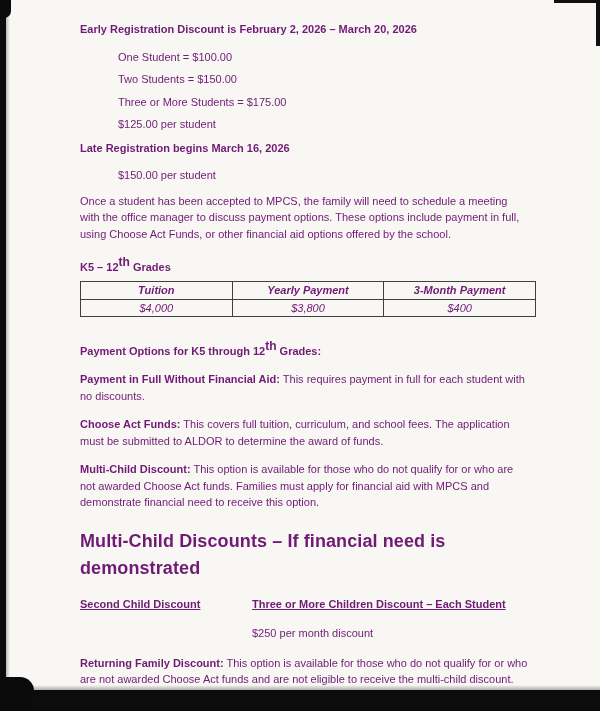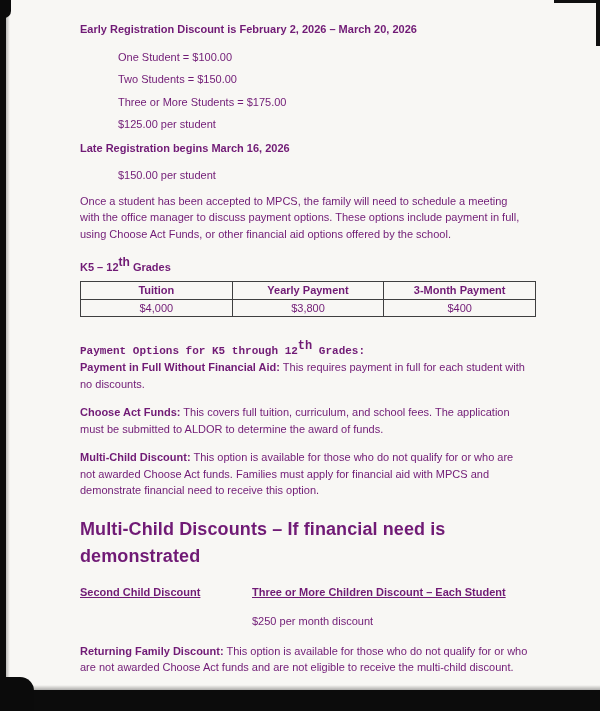--- a/index.html
+++ b/index.html
@@ -34,31 +34,31 @@
     line-height: 1.5;
   }
   .content > :first-child { margin-top: 0; }
 
   .h   { font-weight: bold; margin: 7px 0 11px; }
   .li  { margin: 0 0 6px 38px; }
   .rate{ margin: 0 0 7px 38px; }
   .para{ margin: 9px 0 11px; }
   .grades { font-weight: bold; margin: 9px 0 6px; }
 
-  table.tuition { border-collapse: collapse; width: 456px; margin: 0 0 18px; table-layout: fixed; }
+  table.tuition { border-collapse: collapse; width: 456px; margin: 0 0 18px; table-layout: fixed; font-style: italic; }
   table.tuition th, table.tuition td {
     border: 1px solid #3f3f3f;
     text-align: center;
     padding: 0px 4px;
     font-size: 11px;
     height: 15px;
   }
   table.tuition th { font-weight: bold; }
 
-  .po-heading { font-weight: bold; margin: 20px 0 0; font-family: Liberation Mono, monospace; }
+  .po-heading { font-weight: bold; margin: 20px 0 12px; }
   .opt { margin: 0 0 12px; }
   .b   { font-weight: bold; }
 
   .mc-heading { font-size: 18px; font-weight: bold; margin: 17px 0 14px; letter-spacing: .1px; }
   .mc-cols { display: flex; margin: 0 0 12px; justify-content: space-between; }
   .mc-col1 { width: 172px; flex: 0 0 172px; }
   .mc-col2 { flex: 1; }
   .mc-header { font-weight: bold; text-decoration: underline; margin: 0 0 13px; }
   .mc-value  { margin: 0; }
 

